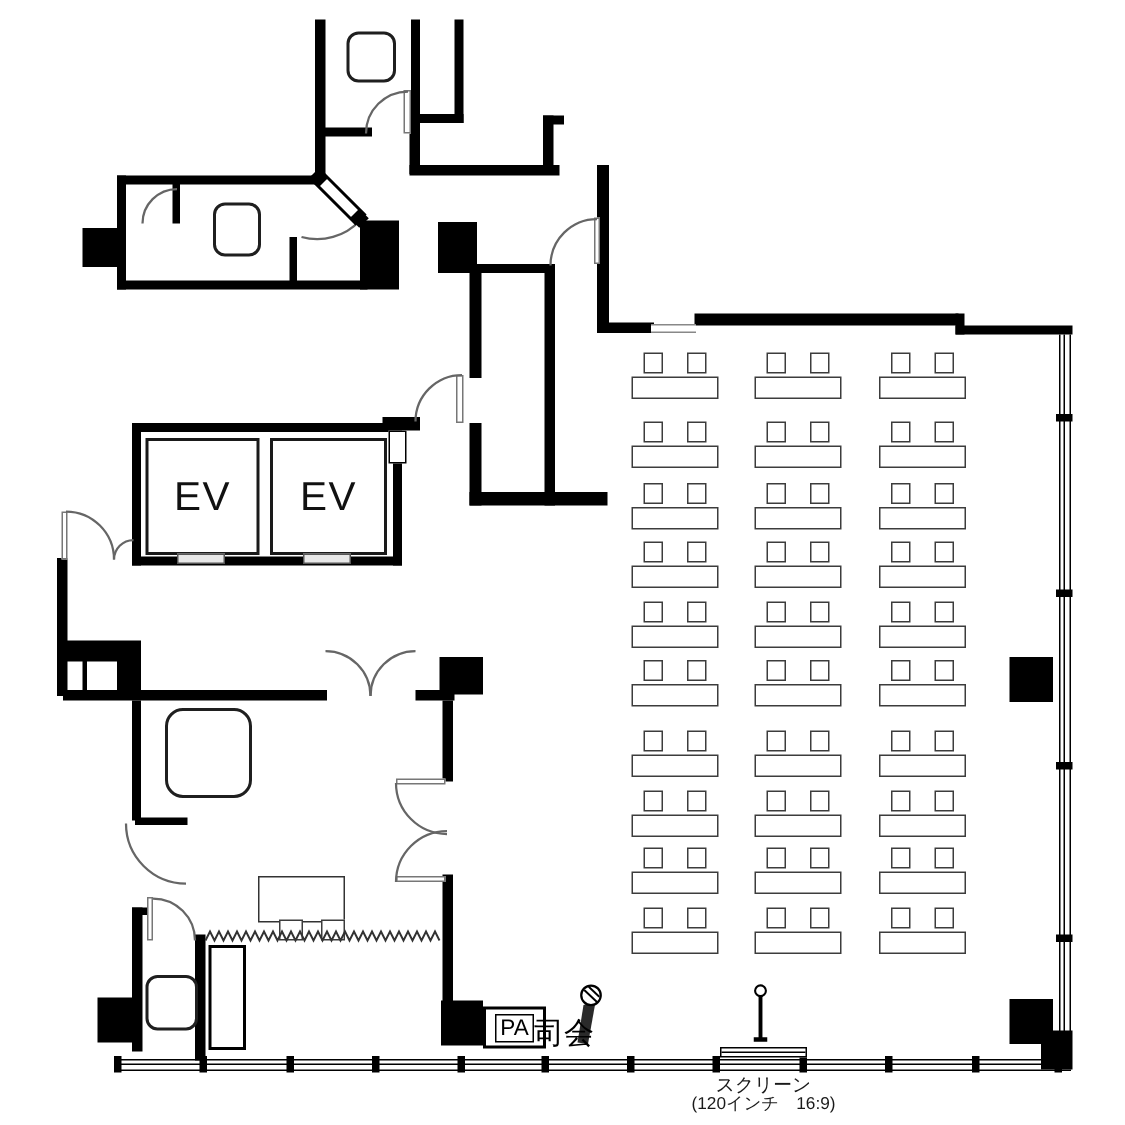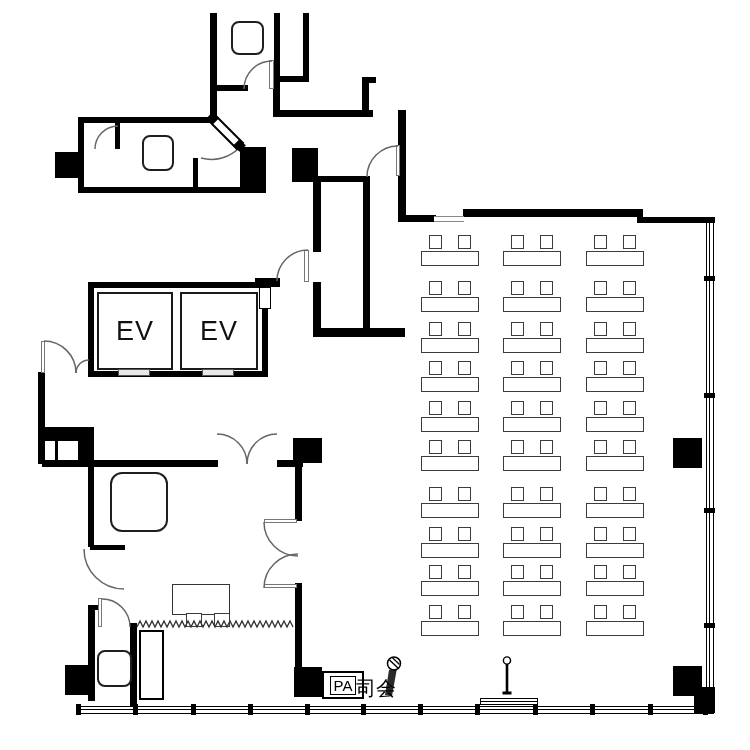--- a/index.html
+++ b/index.html
@@ -168,20 +168,24 @@
       <div class="chair" style="left: 594px; top: 605px; width: 13px; height: 14px;"></div>
       <div class="chair" style="left: 623px; top: 605px; width: 13px; height: 14px;"></div>
       <div class="desk" style="left: 586px; top: 621px; width: 58px; height: 15px;"></div>
     </div>
 
   <div class="pabox">
     <span class="in">PA</span>
   </div>
   <div class="moderator">司会</div>
   <div class="screenbar"></div>
+  <div class="screenlabel">
+    <div class="l1">スクリーン</div>
+    <div class="l2">(120インチ　16:9)</div>
+  </div>
 
   <svg id="overlay" width="750" height="750" viewBox="0 0 750 750">
     <g stroke="#666" stroke-width="1.5" fill="none">
       <path d="M 272,61 A 28,28 0 0 0 244,89"></path>
       <path d="M 118,126 A 23,23 0 0 0 95,149"></path>
       <path d="M 398,146 A 31,31 0 0 0 367,177"></path>
       <path d="M 308,250 A 31,31 0 0 0 277,281"></path>
       <path d="M 44,341 A 32,32 0 0 1 76,373"></path>
       <path d="M 76,373 A 13,13 0 0 1 89,360"></path>
       <path d="M 217,434 A 30,30 0 0 1 247,464"></path>

